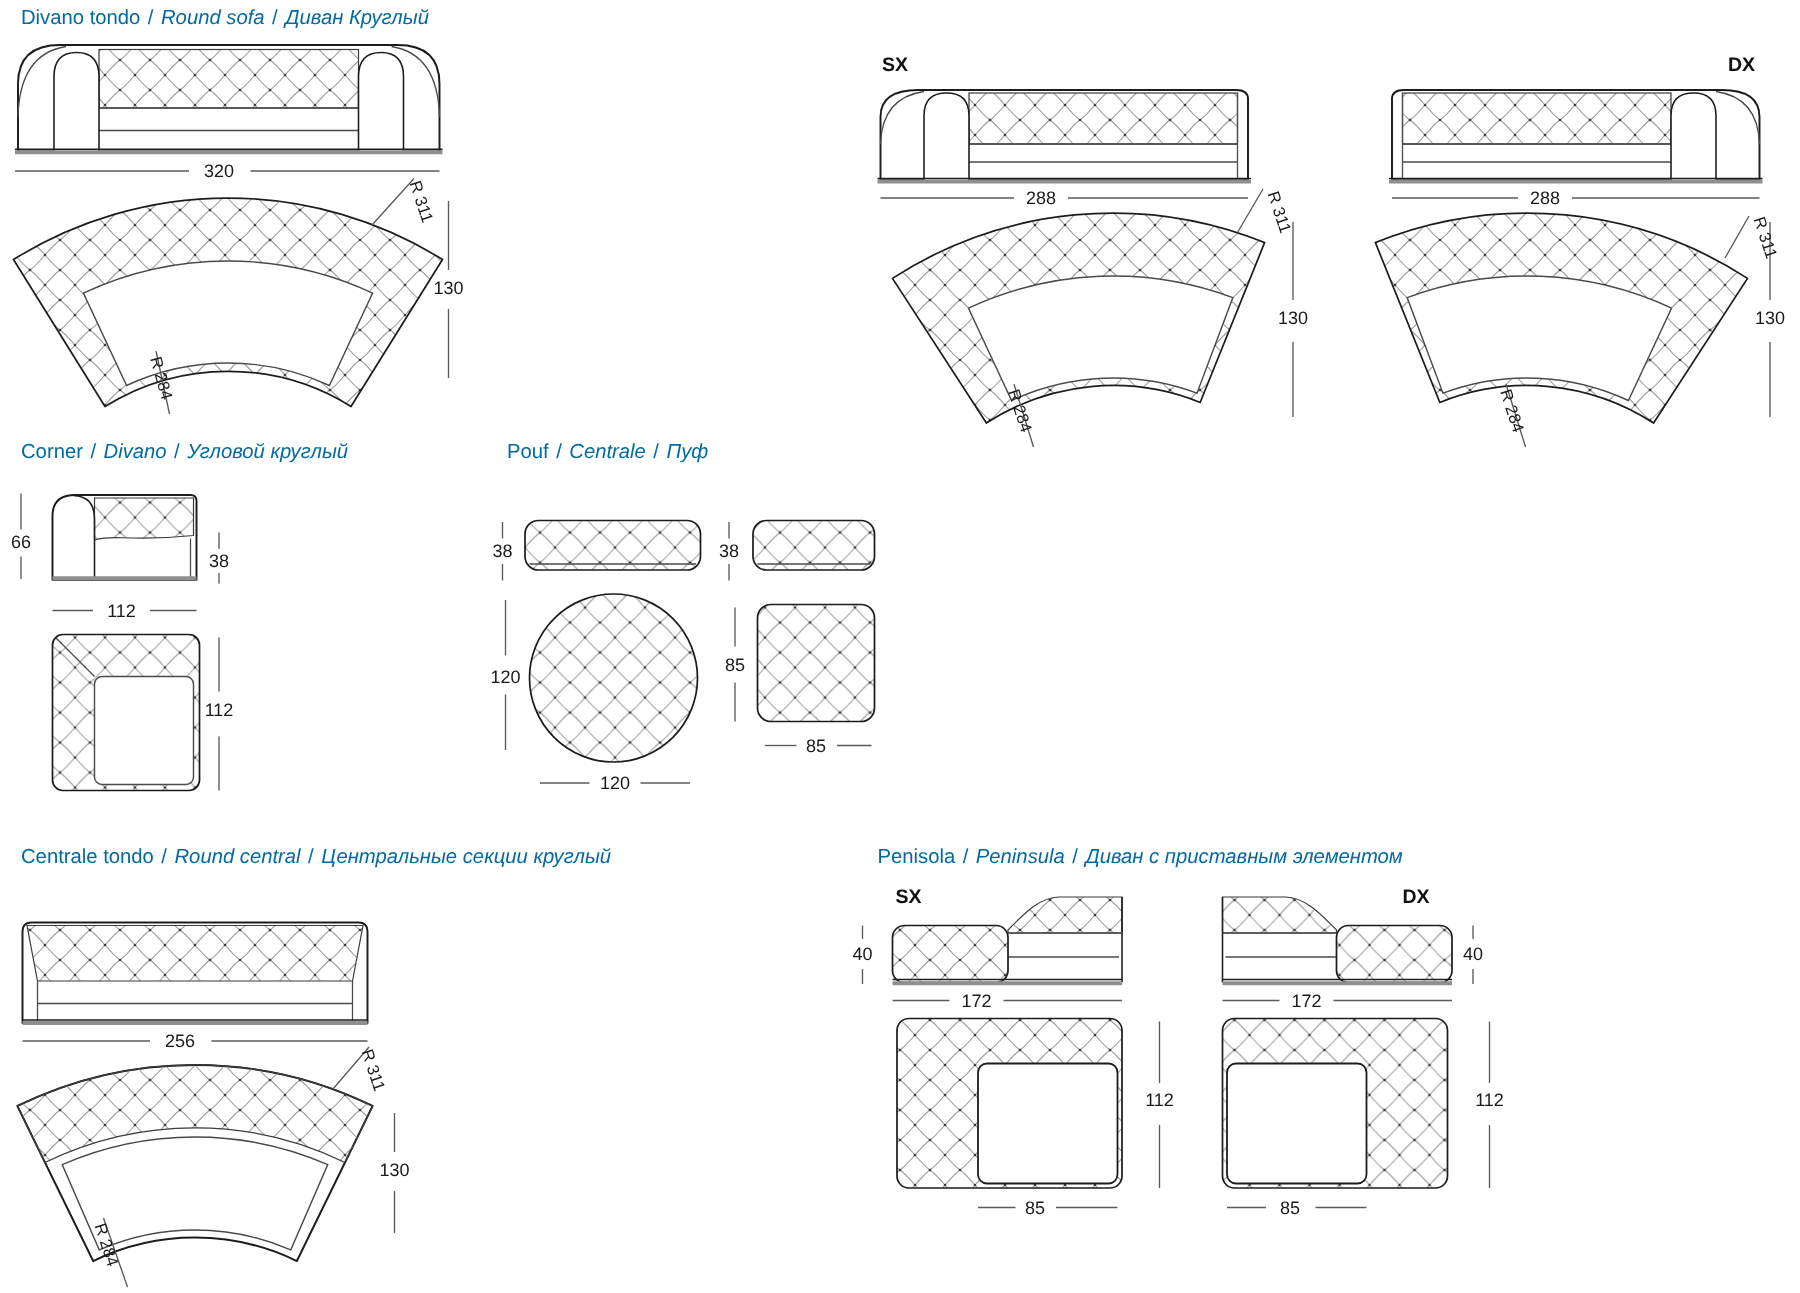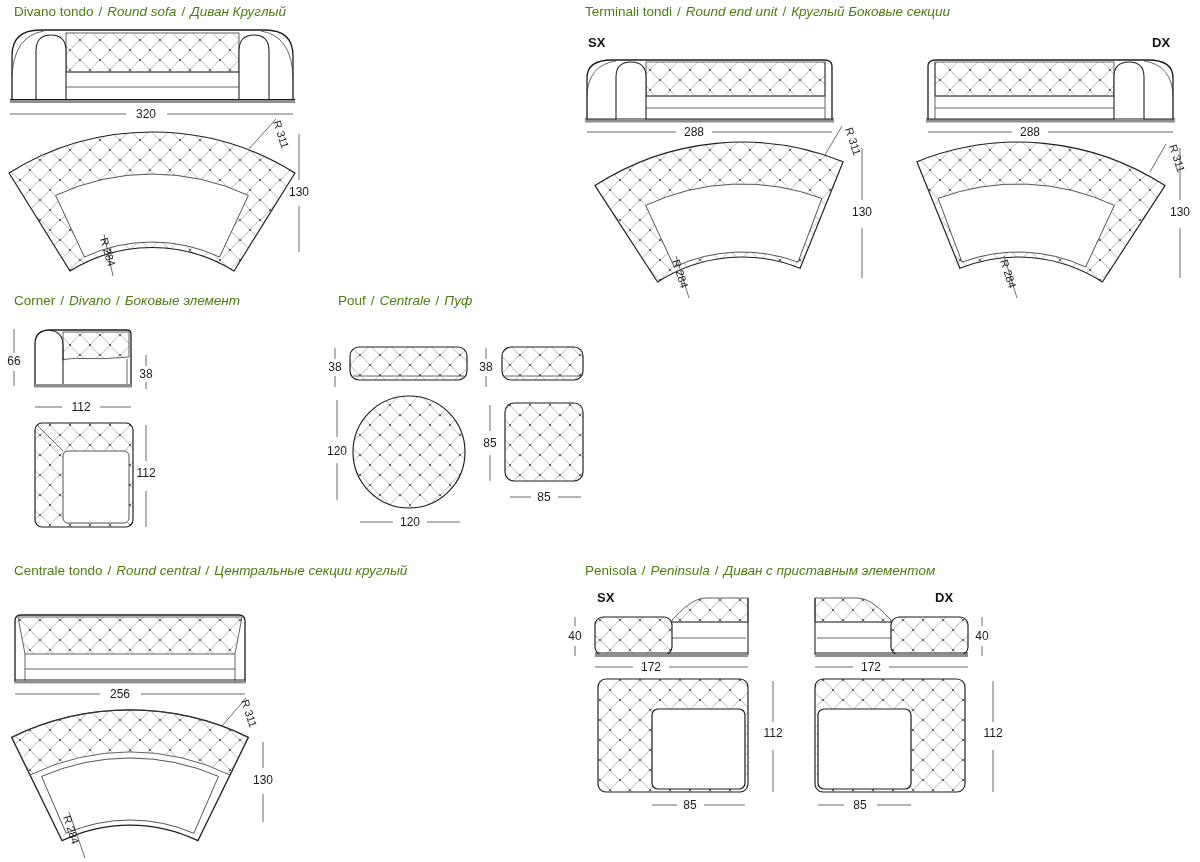--- a/index.html
+++ b/index.html
@@ -1,18 +1,18 @@
 <!DOCTYPE html>
 <html><head>
 <meta charset="utf-8">
 <style>
   html,body{margin:0;padding:0;background:#fff;}
   #page{position:relative;width:1200px;height:862px;background:#fff;overflow:hidden;
         font-family:"Liberation Sans",sans-serif;}
-  .sec-title{position:absolute;font:13.5px "Liberation Sans",sans-serif;color:#4d7c0f;white-space:nowrap;}
+  .sec-title{position:absolute;font:13.5px "Liberation Sans",sans-serif;color:#0369a1;white-space:nowrap;}
   .sec-title .ital{font-style:italic;}
   .sec-title .sep{margin:0 5px;font-style:normal;}
   svg.drawing{position:absolute;overflow:visible;}
   .ol{fill:#fff;stroke:#1c1c1c;stroke-width:1.3;stroke-linejoin:round;}
   .q{fill:url(#quilt);stroke:#1c1c1c;stroke-width:1.15;stroke-linejoin:round;}
   .qt{fill:url(#quilt);stroke:#3a3a3a;stroke-width:0.8;}
   .arm{fill:#fff;stroke:#1c1c1c;stroke-width:1.05;}
   .thin{stroke:#4a4a4a;stroke-width:0.85;fill:none;}
   .dk{stroke:#1c1c1c;stroke-width:1.05;fill:none;}
   .seat{fill:#fff;stroke:#4a4a4a;stroke-width:0.95;}
@@ -37,25 +37,22 @@
         <circle cx="20" cy="0" r="0.9" fill="#3a3a3a"></circle>
         <circle cx="0" cy="20" r="0.9" fill="#3a3a3a"></circle>
         <circle cx="20" cy="20" r="0.9" fill="#3a3a3a"></circle>
       </pattern>
     </defs>
   </svg>
 
   <div class="sec-title" style="left:14px;top:4px">
     <span>Divano tondo</span><span class="sep">/</span><span class="ital">Round sofa</span><span class="sep ital">/</span><span class="ital">Диван Круглый</span>
   </div>
-  <div class="sec-title" style="left:585px;top:4px">
-    <span>Terminali tondi</span><span class="sep">/</span><span class="ital">Round end unit</span><span class="sep ital">/</span><span class="ital">Круглый Боковые секции</span>
-  </div>
   <div class="sec-title" style="left:14px;top:293px">
-    <span>Corner</span><span class="sep">/</span><span class="ital">Divano</span><span class="sep ital">/</span><span class="ital">Боковые элемент</span>
+    <span>Corner</span><span class="sep">/</span><span class="ital">Divano</span><span class="sep ital">/</span><span class="ital">Угловой круглый</span>
   </div>
   <div class="sec-title" style="left:338px;top:293px">
     <span>Pouf</span><span class="sep">/</span><span class="ital">Centrale</span><span class="sep ital">/</span><span class="ital">Пуф</span>
   </div>
   <div class="sec-title" style="left:585px;top:563px">
     <span>Penisola</span><span class="sep">/</span><span class="ital">Peninsula</span><span class="sep ital">/</span><span class="ital">Диван с приставным элементом</span>
   </div>
   <div class="sec-title" style="left:14px;top:563px">
     <span>Centrale tondo</span><span class="sep">/</span><span class="ital">Round central</span><span class="sep ital">/</span><span class="ital">Центральные секции круглый</span>
   </div>

